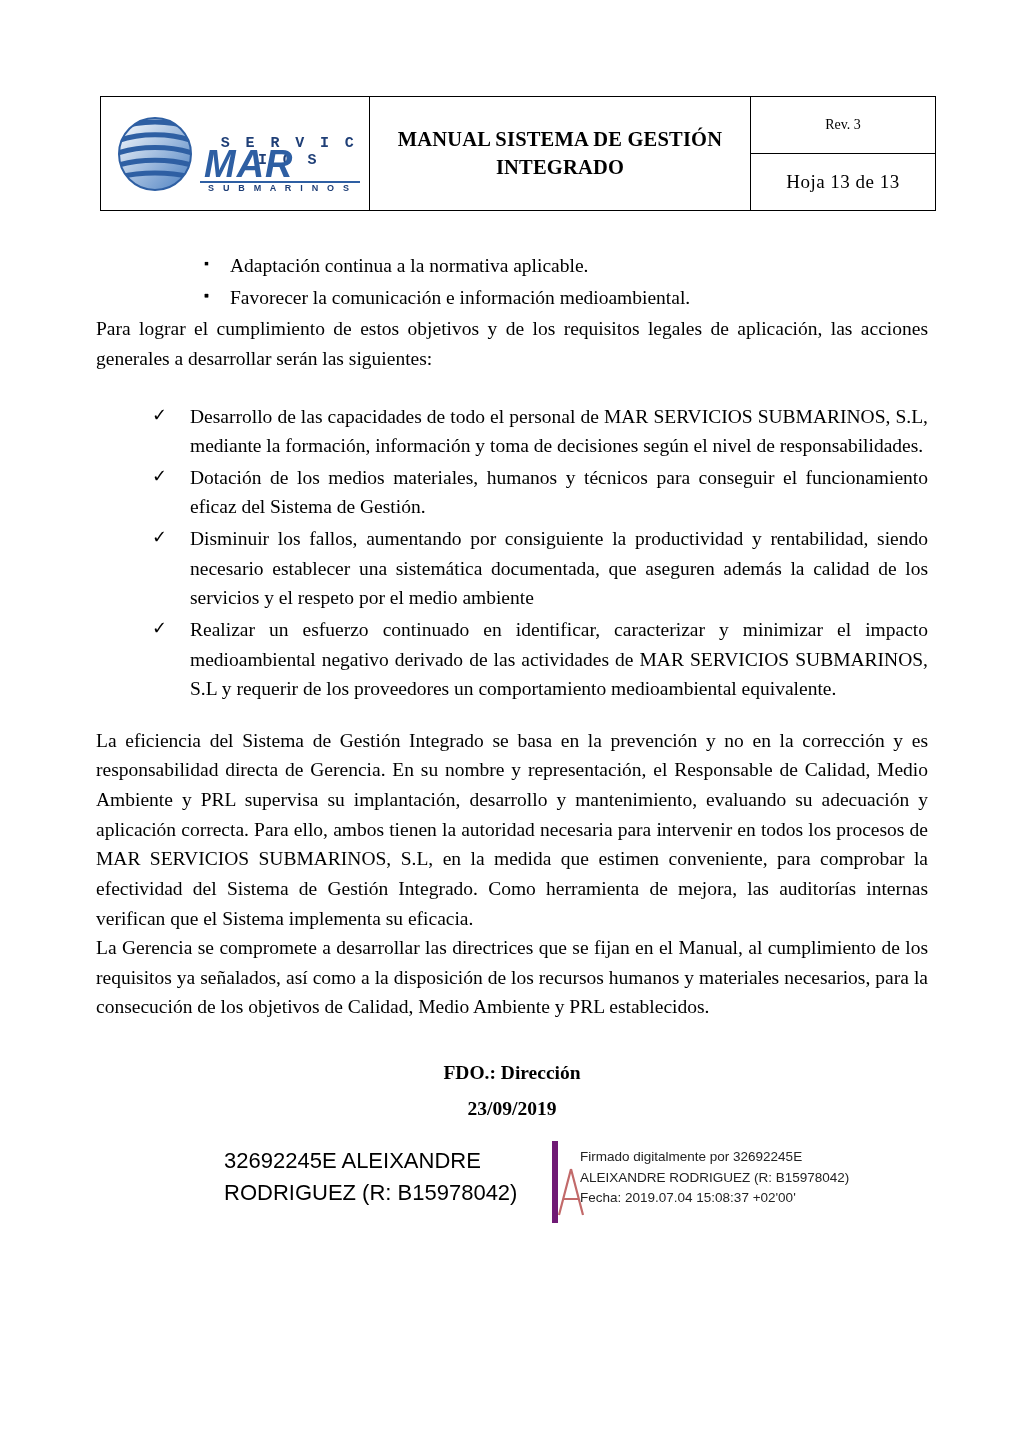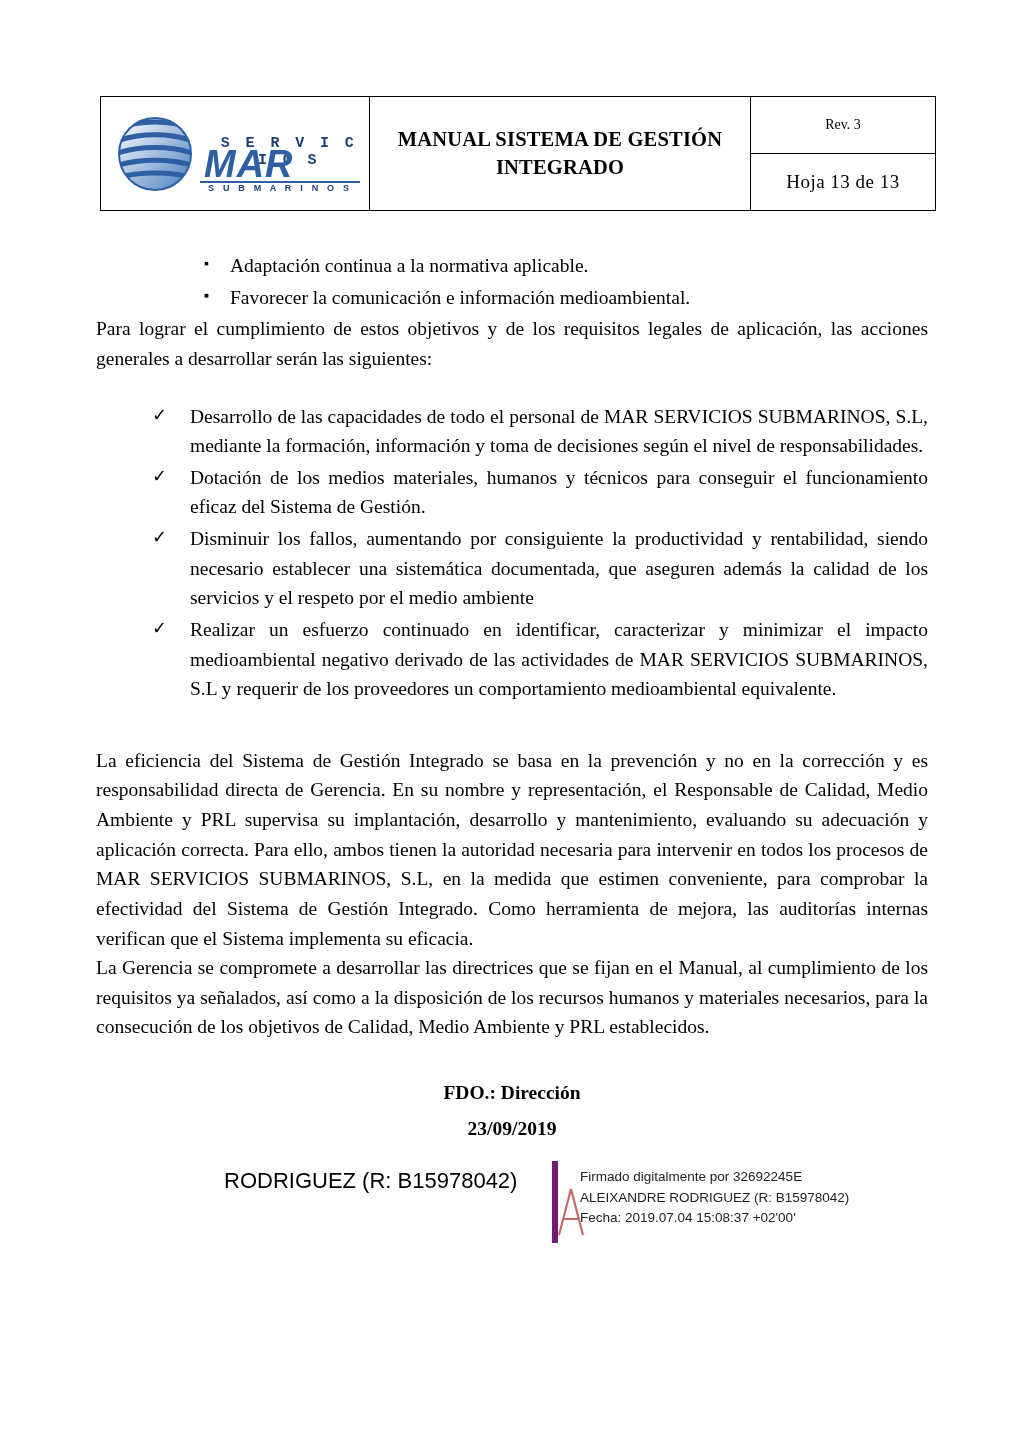--- a/index.html
+++ b/index.html
@@ -152,21 +152,21 @@
     padding-left: 38px;
     margin-bottom: 2px;
     text-align: justify;
   }
   ul.check-list li .check {
     position: absolute;
     left: 0; top: 0;
     font-size: 18px;
   }
   .block-para {
-    margin-top: 42px;
+    margin-top: 22px;
     text-align: justify;
   }
   .block-para p {
     margin: 0;
     text-align: justify;
   }
 
   
   .sign-area {
     margin-top: 36px;
@@ -317,20 +317,21 @@
       <p>La eficiencia del Sistema de Gestión Integrado se basa en la prevención y no en la corrección y es responsabilidad directa de Gerencia. En su nombre y representación, el Responsable de Calidad, Medio Ambiente y PRL supervisa su implantación, desarrollo y mantenimiento, evaluando su adecuación y aplicación correcta. Para ello, ambos tienen la autoridad necesaria para intervenir en todos los procesos de MAR SERVICIOS SUBMARINOS, S.L, en la medida que estimen conveniente, para comprobar la efectividad del Sistema de Gestión Integrado. Como herramienta de mejora, las auditorías internas verifican que el Sistema implementa su eficacia.</p>
       <p>La Gerencia se compromete a desarrollar las directrices que se fijan en el Manual, al cumplimiento de los requisitos ya señalados, así como a la disposición de los recursos humanos y materiales necesarios, para la consecución de los objetivos de Calidad, Medio Ambiente y PRL establecidos.</p>
     </div>
 
     <div class="sign-area">
       <div class="sign-fdo">FDO.: Dirección</div>
       <div class="sign-date">23/09/2019</div>
 
       <div class="sign-row">
         <div class="sign-name">
+          <div>32692245E ALEIXANDRE</div>
           <div>RODRIGUEZ (R: B15978042)</div>
         </div>
 
         <div class="sign-box">
           <svg class="sign-glyph" viewBox="0 0 34 52">
             <path d="M17 2 L5 48 M17 2 L29 48 M9 32 L25 32" stroke="#c26a6a" stroke-width="2.2" fill="none"></path>
           </svg>
           <div class="sign-meta">
             <div>Firmado digitalmente por 32692245E</div>
             <div>ALEIXANDRE RODRIGUEZ (R: B15978042)</div>

